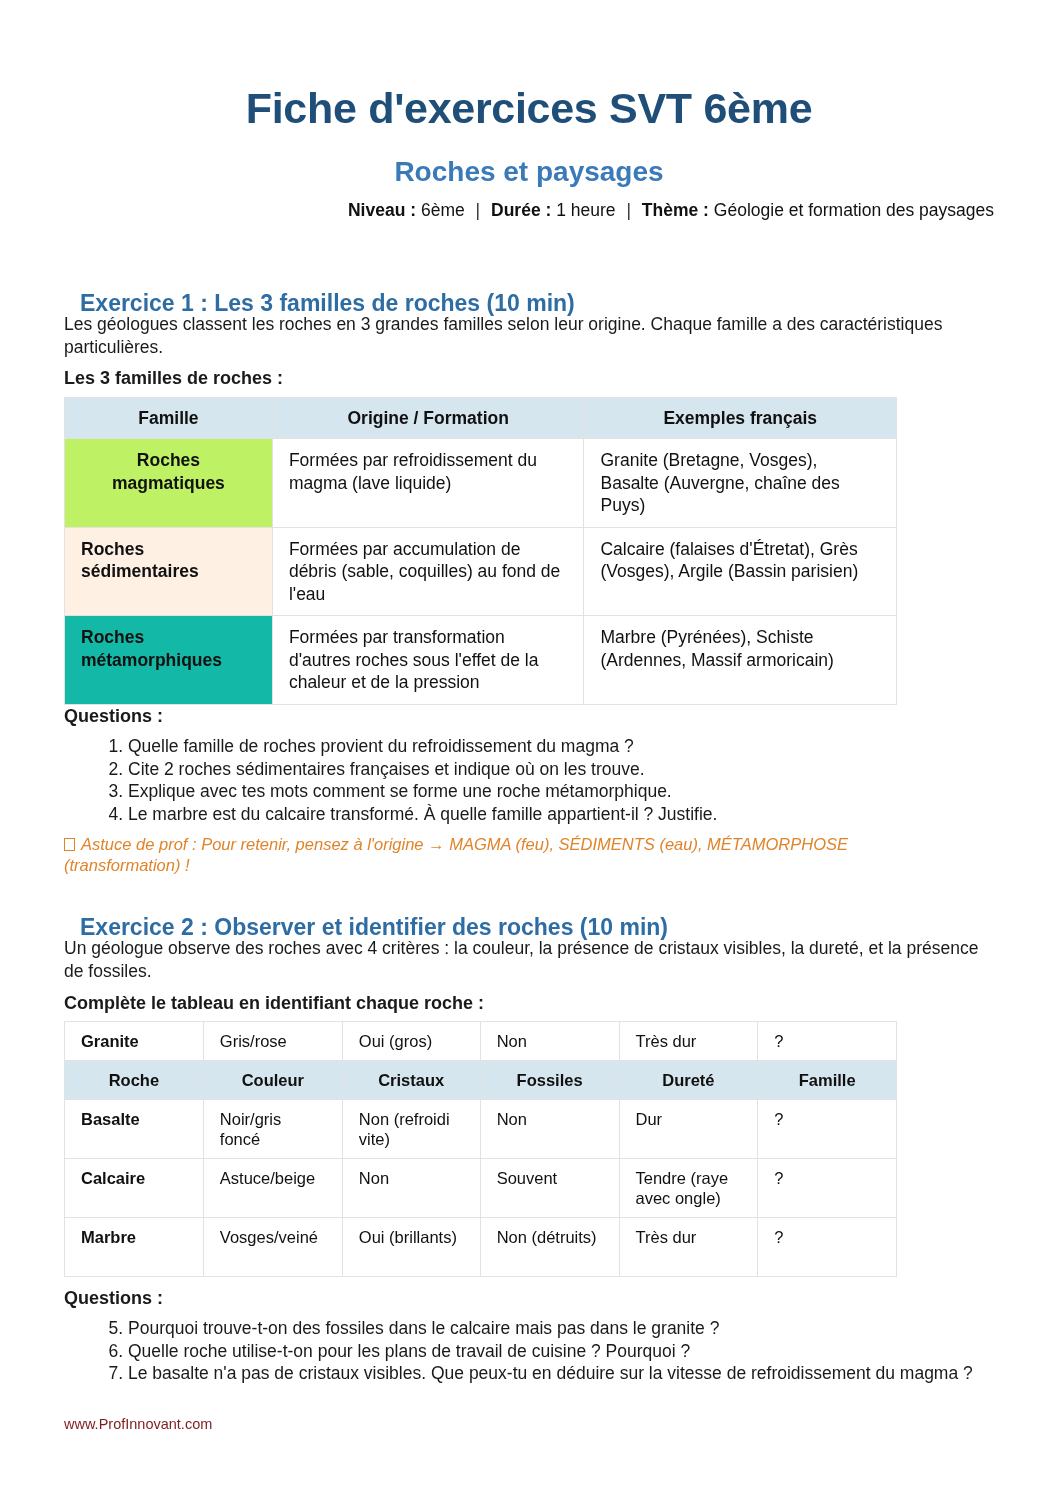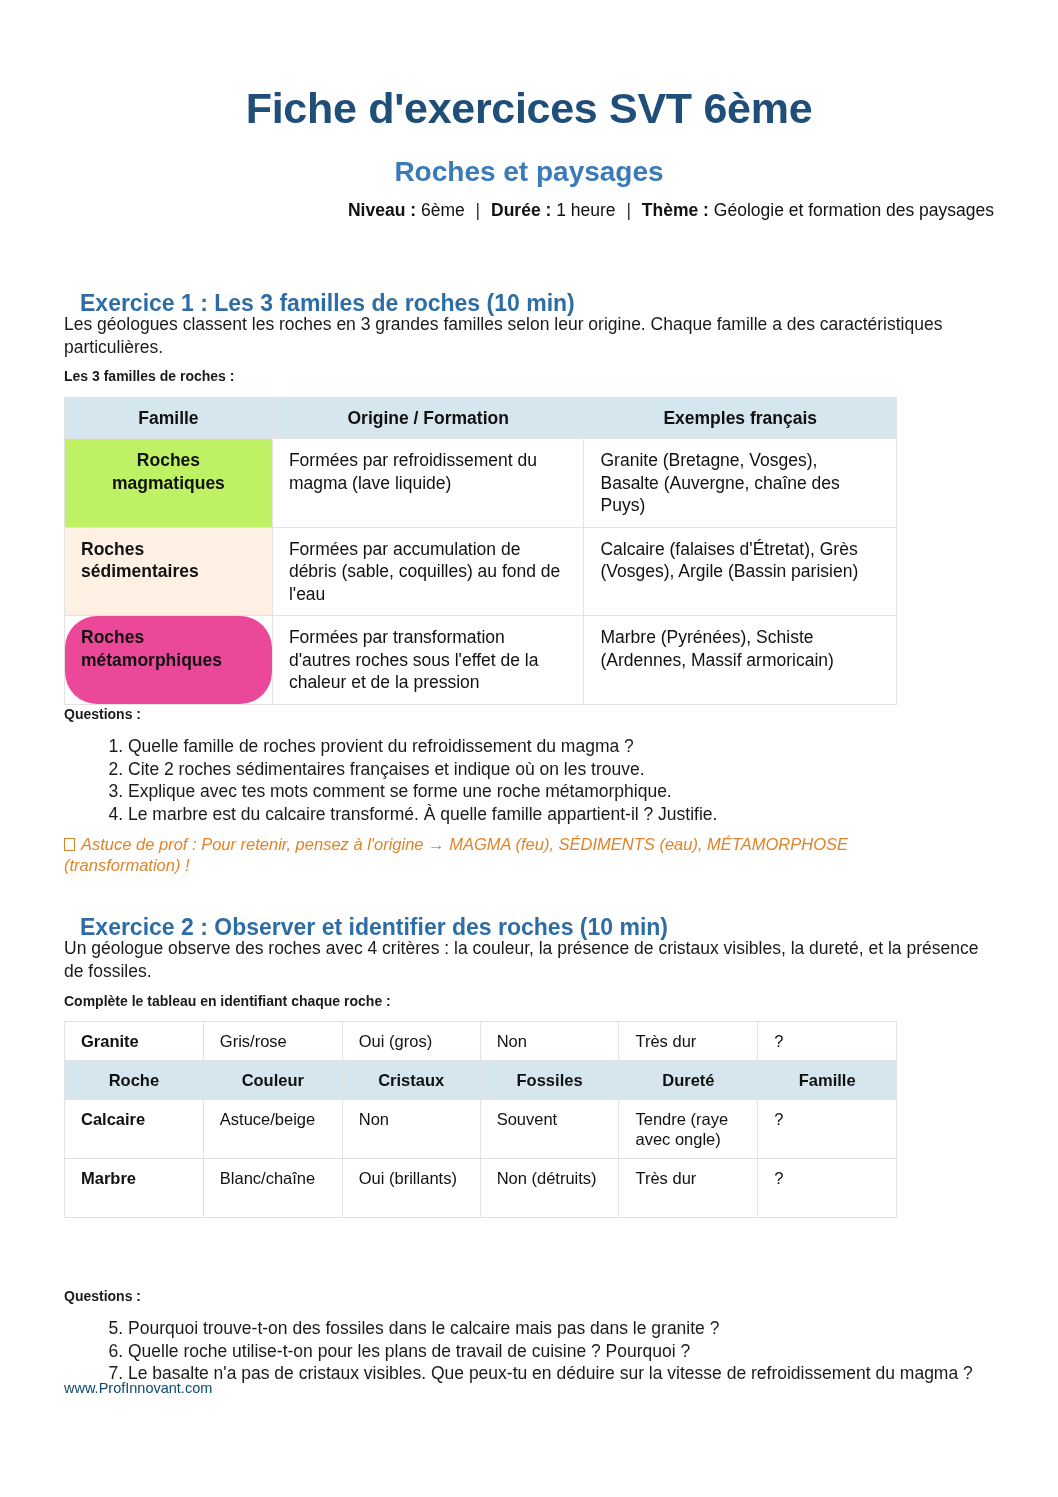--- a/index.html
+++ b/index.html
@@ -19,43 +19,43 @@
   .meta {
     position: absolute; left: 0; top: 200px; width: 930px; text-align: right;
     font-size: 17.5px; color: #111;
   }
   .meta b { font-weight: bold; }
   .meta .sep { color: #333; padding: 0 6px; }
   h2 {
     position: absolute; left: 0; margin: 16px; font-size: 23px; font-weight: bold; color: #2e6da4;
   }
   .para { position: absolute; left: 0; width: 930px; font-size: 17.5px; line-height: 23px; margin: 0; }
-  .label { position: absolute; left: 0; font-size: 14px; font-weight: bold; margin: 0; }
+  .label { position: absolute; left: 0; font-size: 18px; font-weight: bold; margin: 0; }
   table { position: absolute; left: 0; border-collapse: collapse; font-size: 17.5px; }
   th {
     background: #d6e6ee; font-weight: bold; text-align: center; border: 1px solid #e2e2e2;
     padding: 0; height: 40px; color: #111;
   }
   td { border: 1px solid #e2e2e2; vertical-align: top; line-height: 22.5px; color: #111; }
   .t1 td { padding: 10px 16px; }
   .t1 td.fam { font-weight: bold; }
   .row-mag td.fam { background: #bef264; text-align: center; }
   .row-sed td.fam { background: #fef1e3; }
-  .row-meta td.fam { background: #ec4899; border-radius: 32px; }
+  .row-meta td.fam { background: #14b8a6; }
   .t2 th { font-size: 16.5px; height: 38px; }
   .t2 td { padding: 9px 16px 9px 16px; font-size: 16.5px; line-height: 20px; }
   .t2 td.rname { font-weight: bold; }
   ol { position: absolute; left: 0; margin: 0; padding-left: 64px; font-size: 17.5px; line-height: 22.5px; }
   ol li { padding-left: 0; }
   .tip {
     position: absolute; left: 0; width: 900px; font-size: 16.5px; line-height: 21px;
     font-style: italic; color: #e0842a;
   }
   .tip .box { display: inline-block; width: 9px; height: 11px; border: 1px solid #e0842a; margin-right: 6px; vertical-align: -1px; font-style: normal; }
-  .footer { position: absolute; left: 0; top: 1380px; font-size: 14.5px; color: #0c4a6e; }
+  .footer { position: absolute; left: 0; top: 1416px; font-size: 14.5px; color: #7f1d1d; }
 </style>
 </head>
 <body>
 
 <div class="page">
 
   <div class="title">Fiche d'exercices SVT 6ème</div>
   <div class="subtitle">Roches et paysages</div>
   <div class="meta">
     <b>Niveau :</b>
@@ -138,30 +138,38 @@
     </tr>
     <tr>
       <th>Roche</th>
       <th>Couleur</th>
       <th>Cristaux</th>
       <th>Fossiles</th>
       <th>Dureté</th>
       <th>Famille</th>
     </tr>
     <tr style="height:59px;">
+      <td class="rname">Basalte</td>
+      <td>Noir/gris foncé</td>
+      <td>Non (refroidi vite)</td>
+      <td>Non</td>
+      <td>Dur</td>
+      <td>?</td>
+    </tr>
+    <tr style="height:59px;">
       <td class="rname">Calcaire</td>
       <td>Astuce/beige</td>
       <td>Non</td>
       <td>Souvent</td>
       <td>Tendre (raye avec ongle)</td>
       <td>?</td>
     </tr>
     <tr style="height:59px;">
       <td class="rname">Marbre</td>
-      <td>Blanc/chaîne</td>
+      <td>Vosges/veiné</td>
       <td>Oui (brillants)</td>
       <td>Non (détruits)</td>
       <td>Très dur</td>
       <td>?</td>
     </tr>
   </tbody>
     </table>
 
   <p class="label" style="top:1288px;">Questions :</p>
   <ol style="top:1317px; width:866px;" start="5">

